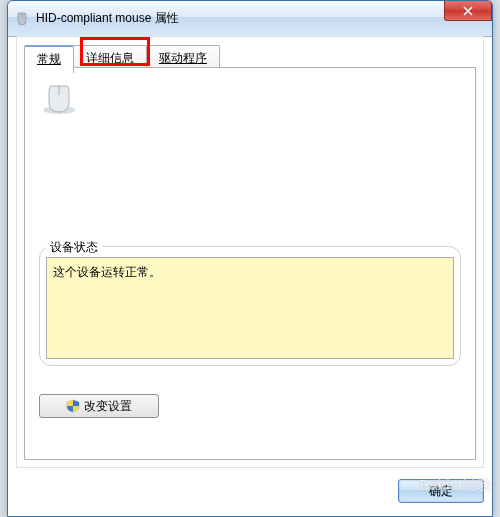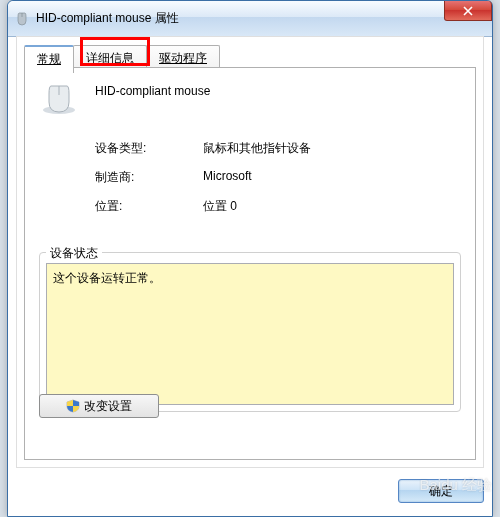--- a/index.html
+++ b/index.html
@@ -37,22 +37,22 @@
       position: absolute; left: 7px; right: 7px; top: 30px; bottom: 7px;
       border: 1px solid #b0b0b0; background: #fff; z-index: 2;
     }
     .device-icon { position: absolute; left: 14px; top: 14px; width: 40px; height: 34px; }
     .device-name { position: absolute; left: 70px; top: 16px; }
     .info-grid { position: absolute; left: 70px; top: 72px; }
     .info-row { display: flex; margin-bottom: 12px; }
     .info-label { width: 108px; }
     .info-value { }
     .groupbox {
-      position: absolute; left: 14px; top: 184px; right: 14px; height: 160px;
-      border: 1px solid #d0d0d0; border-radius: 4px;
+      position: absolute; left: 14px; top: 178px; right: 14px; height: 120px;
+      border: 1px solid #d0d0d0; border-radius: 12px;
     }
     .groupbox-title { position: absolute; left: 6px; top: -8px; background: #fff; padding: 0 4px; }
     .status-area {
       position: absolute; left: 6px; top: 10px; right: 6px; bottom: 6px;
       border: 1px solid #abadb3; background: #fef9c3; padding: 6px; overflow-y: scroll;
     }
     .status-area::-webkit-scrollbar { width: 17px; }
     .status-area::-webkit-scrollbar-track { background: #f0f0f0; border-left: 1px solid #dcdcdc; }
     .status-area::-webkit-scrollbar-thumb { background: #cdcdcd; border: 1px solid #b5b5b5; border-radius: 2px; }
     .status-area::-webkit-scrollbar-button { height: 17px; background: #f0f0f0; border: 1px solid #dcdcdc; }
@@ -97,36 +97,21 @@
     </div>
 
     <div class="tab-panel">
       <div class="device-icon">
         <svg viewBox="0 0 40 34">
             <ellipse cx="20" cy="28" rx="16" ry="4" fill="#d7dde3"></ellipse>
             <path fill="#e8ecef" stroke="#a9b2ba" stroke-width="1" d="M12 4 Q10 4 10 12 L10 20 Q10 30 20 30 Q30 30 30 20 L30 12 Q30 4 28 4 Z"></path>
             <line x1="20" y1="4" x2="20" y2="13" stroke="#a9b2ba" stroke-width="1"></line>
           </svg>
       </div>
-      <div class="device-name">HID-compliant mouse</div>
 
-      <div class="info-grid">
-        <div class="info-row">
-          <div class="info-label">设备类型:</div>
-          <div class="info-value">鼠标和其他指针设备</div>
-        </div>
-        <div class="info-row">
-          <div class="info-label">制造商:</div>
-          <div class="info-value">Microsoft</div>
-        </div>
-        <div class="info-row">
-          <div class="info-label">位置:</div>
-          <div class="info-value">位置 0</div>
-        </div>
-      </div>
 
       <fieldset class="groupbox">
         <div class="groupbox-title">设备状态</div>
         <div class="status-area">
           <span>这个设备运转正常。</span>
         </div>
       </fieldset>
 
       <div class="change-btn">
         <svg class="shield" viewBox="0 0 14 14">

